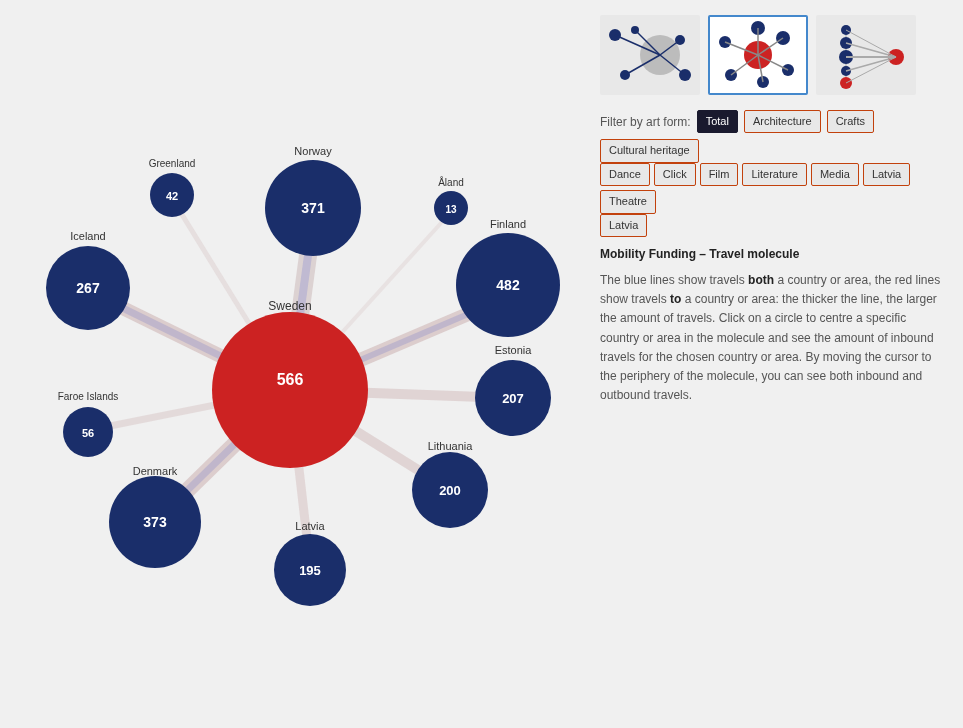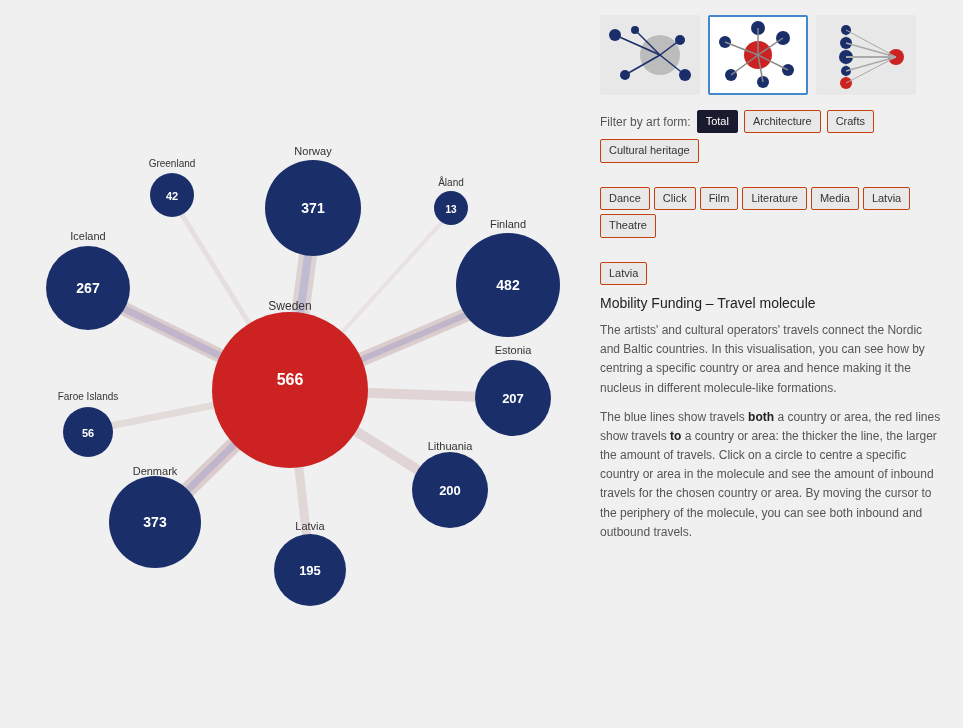--- a/index.html
+++ b/index.html
@@ -55,21 +55,21 @@
       background: #fff;
     }
     .thumbnail svg {
       width: 90px;
       height: 70px;
     }
     
     .filter-section {
       display: flex;
       flex-direction: column;
-      gap: 24px;
+      gap: 0;
     }
     .filter-label {
       font-size: 12px;
       color: #333;
       display: flex;
       align-items: center;
       gap: 6px;
       flex-wrap: wrap;
     }
     .filter-label span.label-text {
@@ -94,22 +94,22 @@
     .filter-btn.active {
       background: #1a1a2e;
       color: #fff;
       border-color: #1a1a2e;
     }
     
     .description {
       flex: 1;
     }
     .description h3 {
-      font-size: 14px;
-      font-weight: normal;
+      font-size: 12px;
+      font-weight: bold;
       color: #222;
       margin-bottom: 10px;
     }
     .description p {
       font-size: 12px;
       color: #555;
       line-height: 1.6;
       margin-bottom: 10px;
     }
     .description p strong {
@@ -276,25 +276,20 @@
         <button class="filter-btn">Theatre</button>
       </div>
       <div class="filter-buttons">
         <button class="filter-btn">Latvia</button>
       </div>
     </div>
 
     <div class="description">
       <h3>Mobility Funding – Travel molecule</h3>
       <p>
-        The artists' and cultural operators' travels connect the Nordic and Baltic countries.
-        In this visualisation, you can see how by centring a specific country or area and
-        hence making it the nucleus in different molecule-like formations.
-      </p>
-      <p>
         The blue lines show travels <strong>both</strong> a country or area, the red lines show travels
         <strong>to</strong> a country or area: the thicker the line, the larger the amount of travels.
         Click on a circle to centre a specific country or area in the molecule and see the amount of
         inbound travels for the chosen country or area. By moving the cursor to the periphery of the
         molecule, you can see both inbound and outbound travels.
       </p>
     </div>
   </div>
 </div>
 

